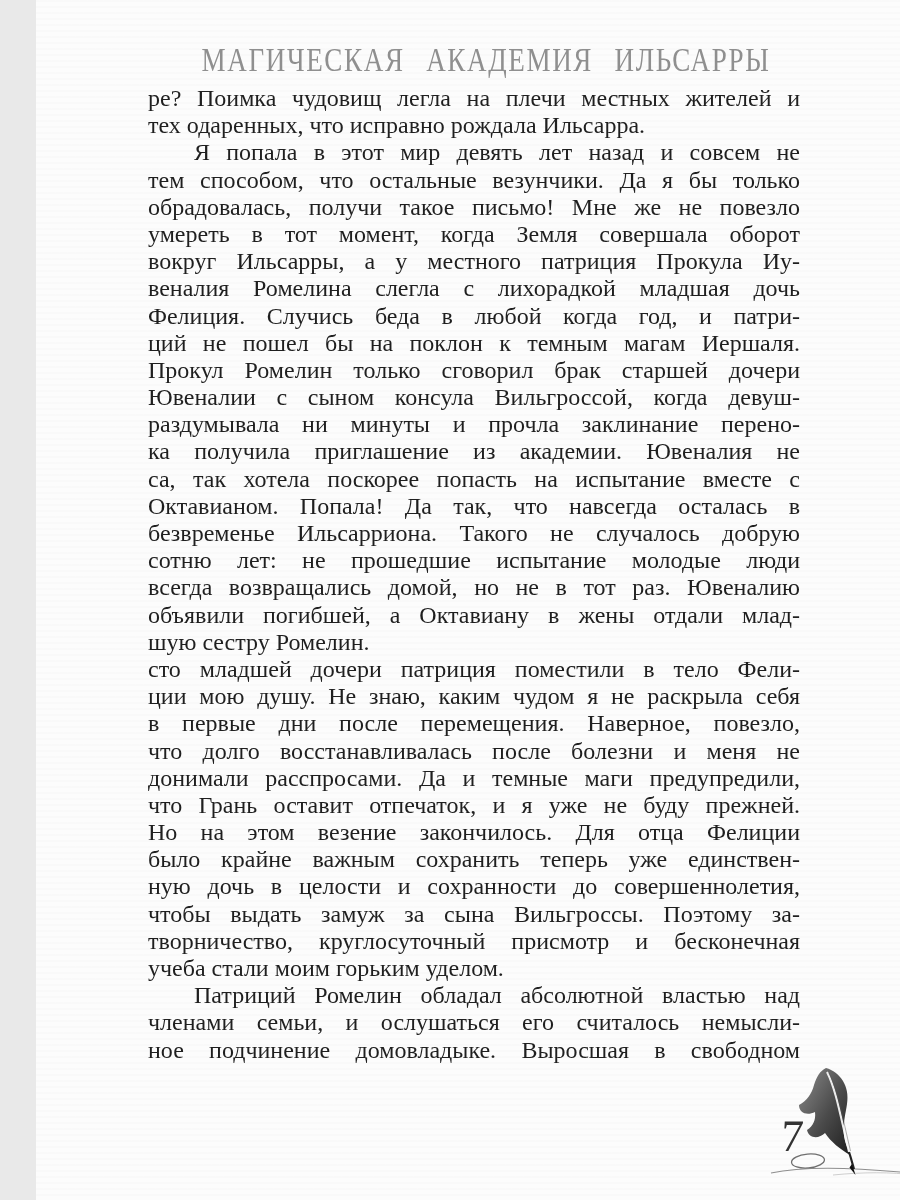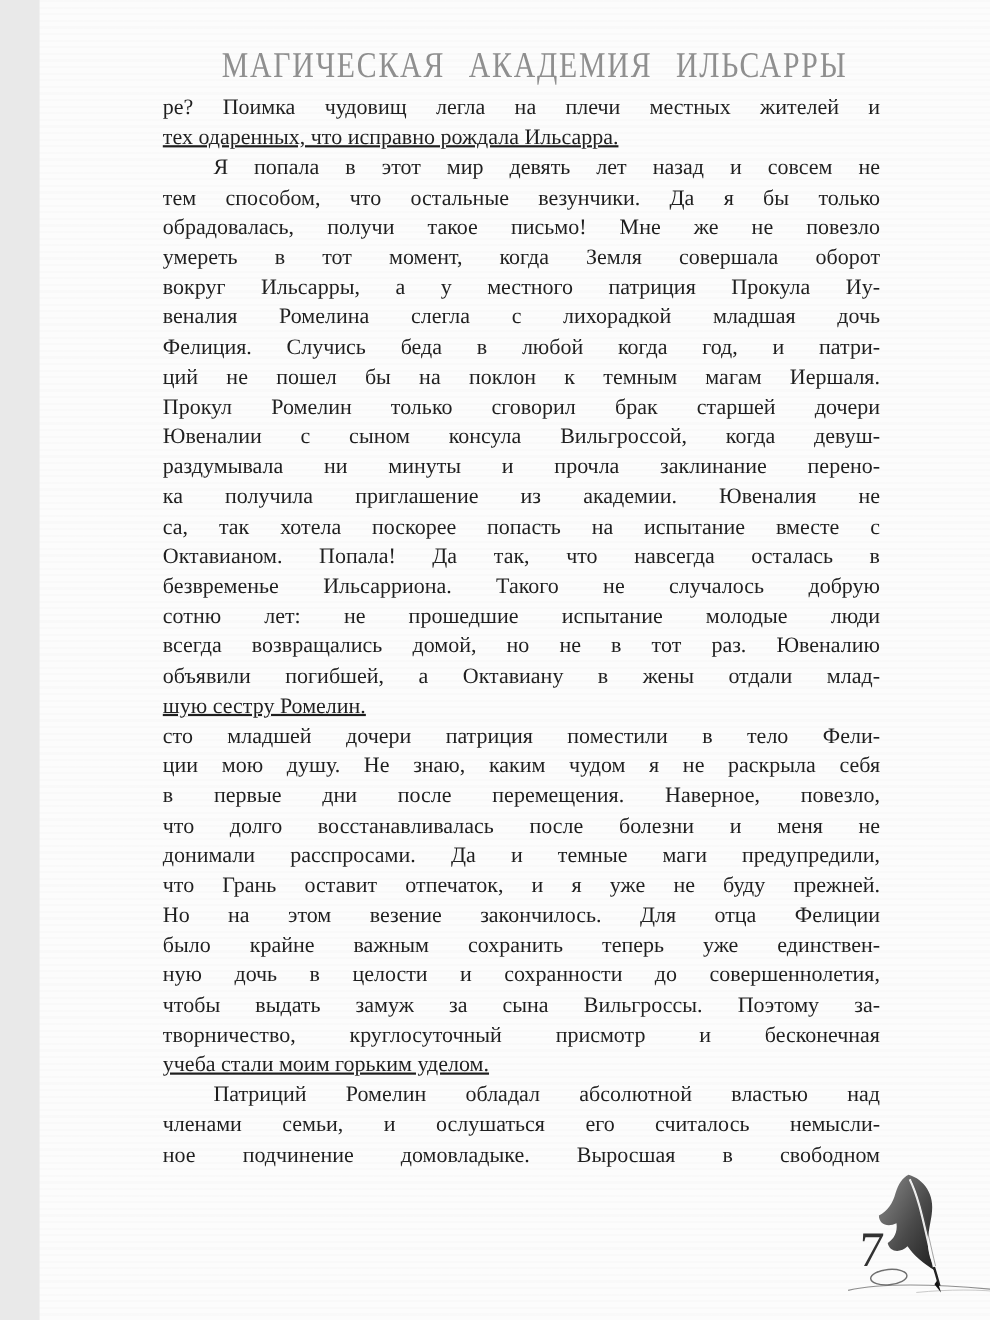--- a/index.html
+++ b/index.html
@@ -31,31 +31,31 @@
     font-size:33px;
     letter-spacing:2px;
     word-spacing:16px;
     transform:scaleX(0.82);
     transform-origin:50% 50%;
     white-space:nowrap;
   }
   .body-text{
     position:absolute;
     left:112px;top:85px;width:652px;
-    font-size:20px;
+    font-size:24px;
     line-height:27.2px;
   }
   .line{
     text-align:justify;
     text-align-last:justify;
     height:27.2px;
     overflow:visible;
   }
   .line.indent{ text-indent:46px; }
-  .line.last{ text-align:left; text-align-last:left;text-decoration:underline; }
+  .line.last{ text-align:left; text-align-last:left; }
   .page-number{
     position:absolute;
     left:745px;top:1114px;
     font-size:45px;
     line-height:1;
     color:var(--pagenum);
     transform:skewX(-3deg);
   }
   .quill{
     position:absolute;

